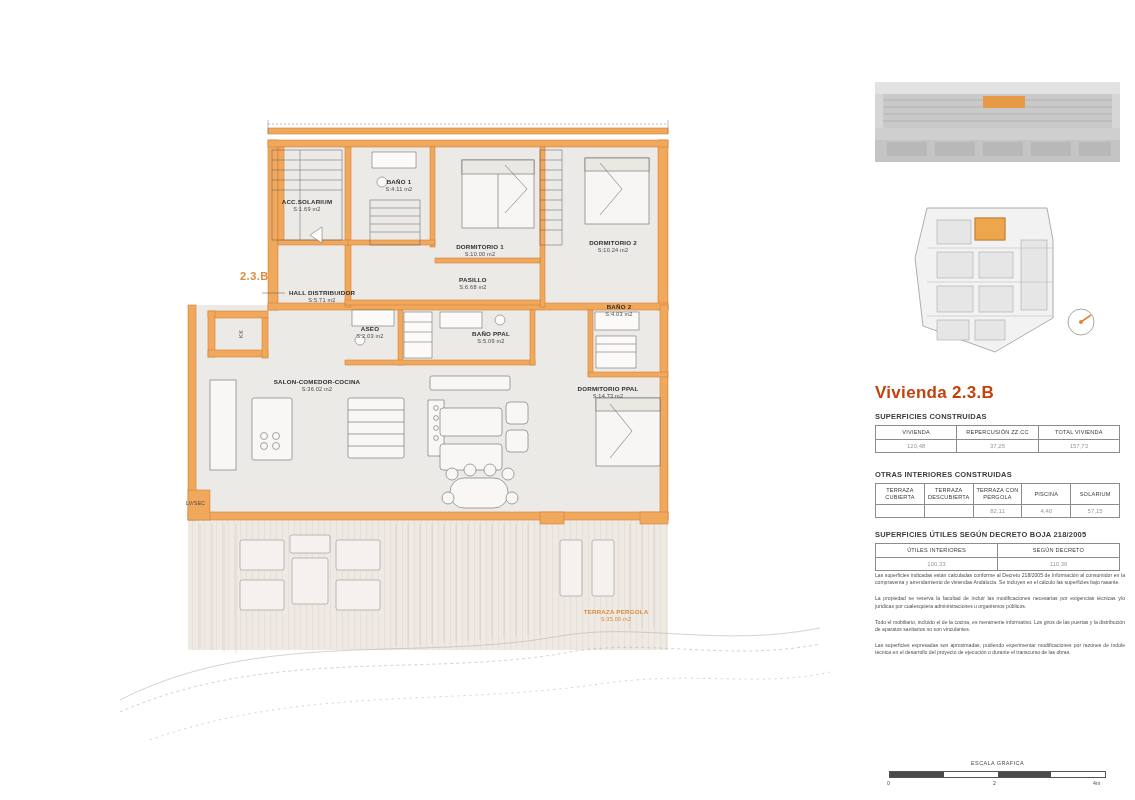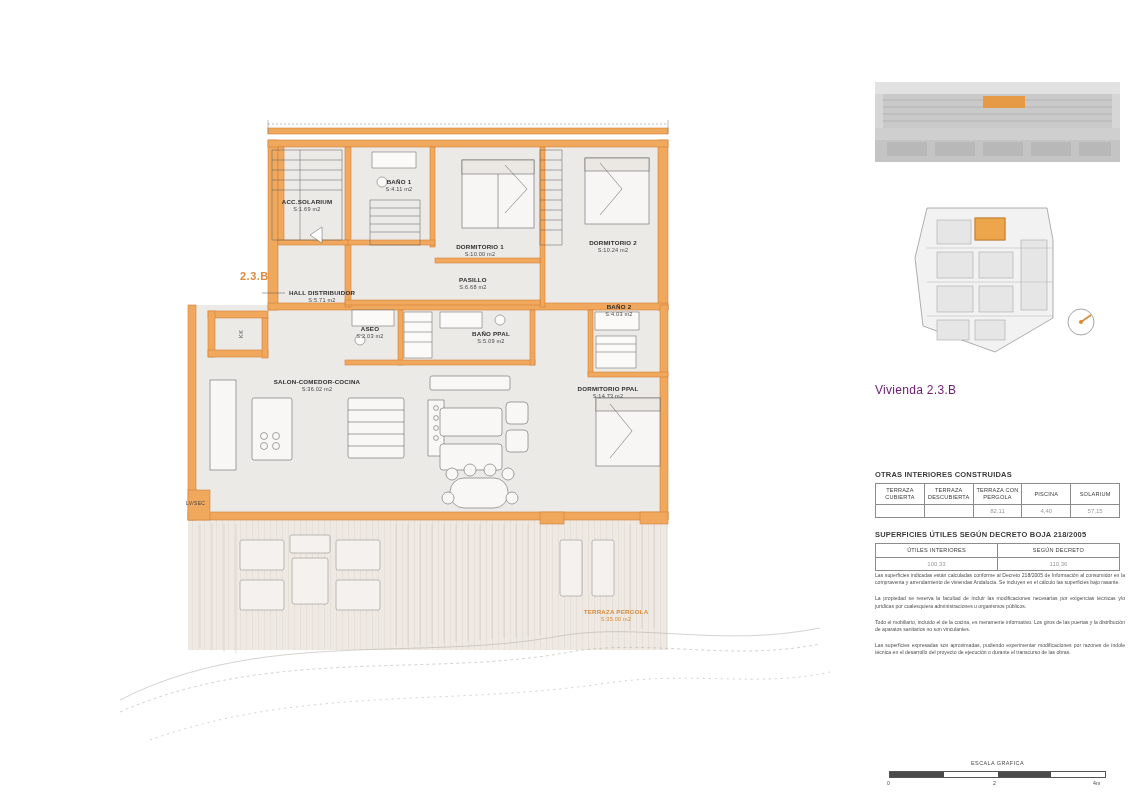--- a/index.html
+++ b/index.html
@@ -17,21 +17,21 @@
   .unit-tag{position:absolute;left:240px;top:270px;font-size:11px;color:#e08a3c;font-weight:bold;letter-spacing:.5px;}
   .kk-tag{position:absolute;left:238px;top:338px;font-size:5.5px;color:#444;transform:rotate(-90deg);transform-origin:left top;letter-spacing:.5px;}
   .lvsec-tag{position:absolute;left:186px;top:500px;font-size:5px;color:#444;letter-spacing:.3px;}
 
   
   .side{position:absolute;left:875px;top:0;width:260px;height:800px;}
 
   .render{position:absolute;left:0;top:82px;width:245px;height:80px;background:#d9d9d9;overflow:hidden;}
   .keyplan{position:absolute;left:0;top:200px;width:245px;height:170px;}
 
-  .title{position:absolute;left:0;top:383px;font-size:12px;color:#701a75;font-weight:normal;letter-spacing:.3px;}
+  .title{position:absolute;left:0;top:383px;font-size:17px;color:#c2410c;font-weight:bold;letter-spacing:.3px;}
 
   .sec-h{font-size:7.5px;font-weight:bold;color:#3b3b3b;letter-spacing:.2px;}
   .tbl{border-collapse:collapse;width:245px;table-layout:fixed;}
   .tbl th,.tbl td{border:1px solid #8c8c8c;font-size:5.8px;color:#4a4a4a;text-align:center;padding:3px 1px;font-weight:normal;}
   .tbl th{font-size:5.6px;color:#3b3b3b;letter-spacing:.2px;line-height:7px;}
   .tbl td{font-size:6px;color:#9a9a9a;}
 
   .blk1{position:absolute;left:0;top:412px;width:245px;}
   .blk2{position:absolute;left:0;top:470px;width:245px;}
   .blk3{position:absolute;left:0;top:530px;width:245px;}
@@ -356,20 +356,37 @@
             <path d="M52 116 L178 116"></path>
         </g>
         <circle cx="206" cy="122" r="13" fill="none" stroke="#8f8f8f" stroke-width="0.8"></circle>
         <path d="M206 122 L216 115" stroke="#d98a34" stroke-width="1.6"></path>
         <circle cx="206" cy="122" r="2" fill="#d98a34"></circle>
       </svg>
     </div>
 
     <div class="title">Vivienda 2.3.B</div>
 
+    <div class="blk1">
+      <div class="sec-h blk-h">SUPERFICIES CONSTRUIDAS</div>
+      <table class="tbl">
+        <tbody>
+            <tr>
+          <th>VIVIENDA</th>
+          <th>REPERCUSIÓN ZZ.CC</th>
+          <th>TOTAL VIVIENDA</th>
+        </tr>
+        <tr>
+          <td>120,48</td>
+          <td>37,25</td>
+          <td>157,73</td>
+        </tr>
+      </tbody>
+        </table>
+    </div>
 
     <div class="blk2">
       <div class="sec-h blk-h">OTRAS INTERIORES CONSTRUIDAS</div>
       <table class="tbl">
         <tbody>
             <tr>
           <th>TERRAZA CUBIERTA</th>
           <th>TERRAZA DESCUBIERTA</th>
           <th>TERRAZA CON PERGOLA</th>
           <th>PISCINA</th>

